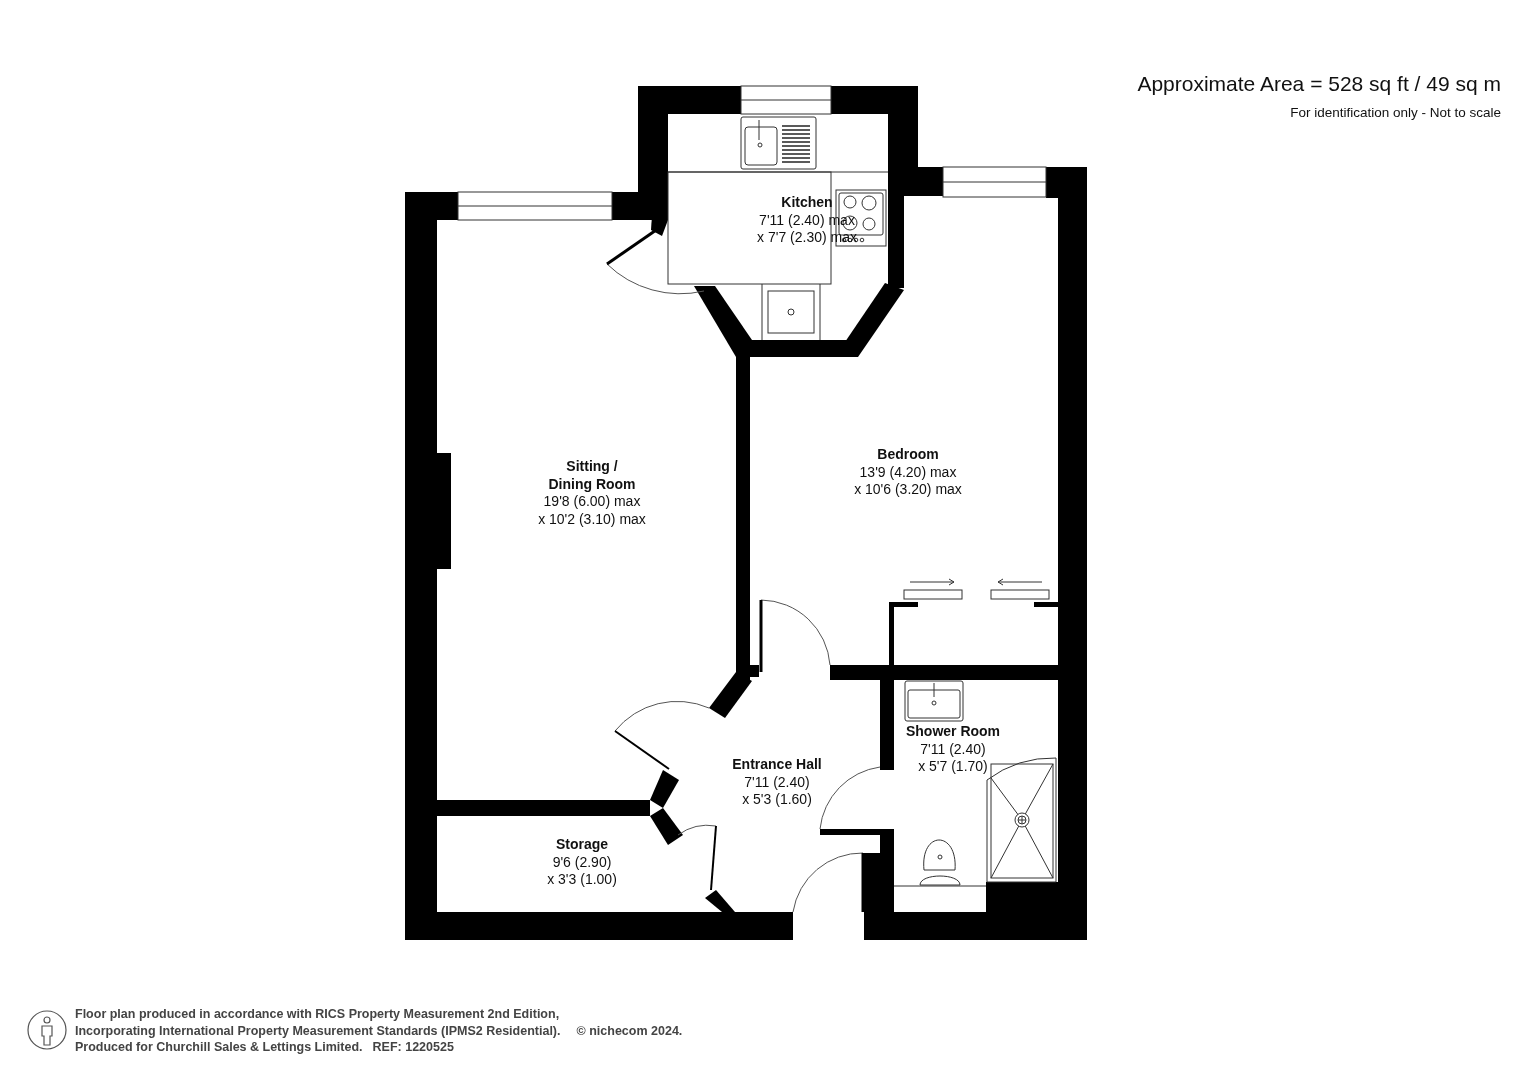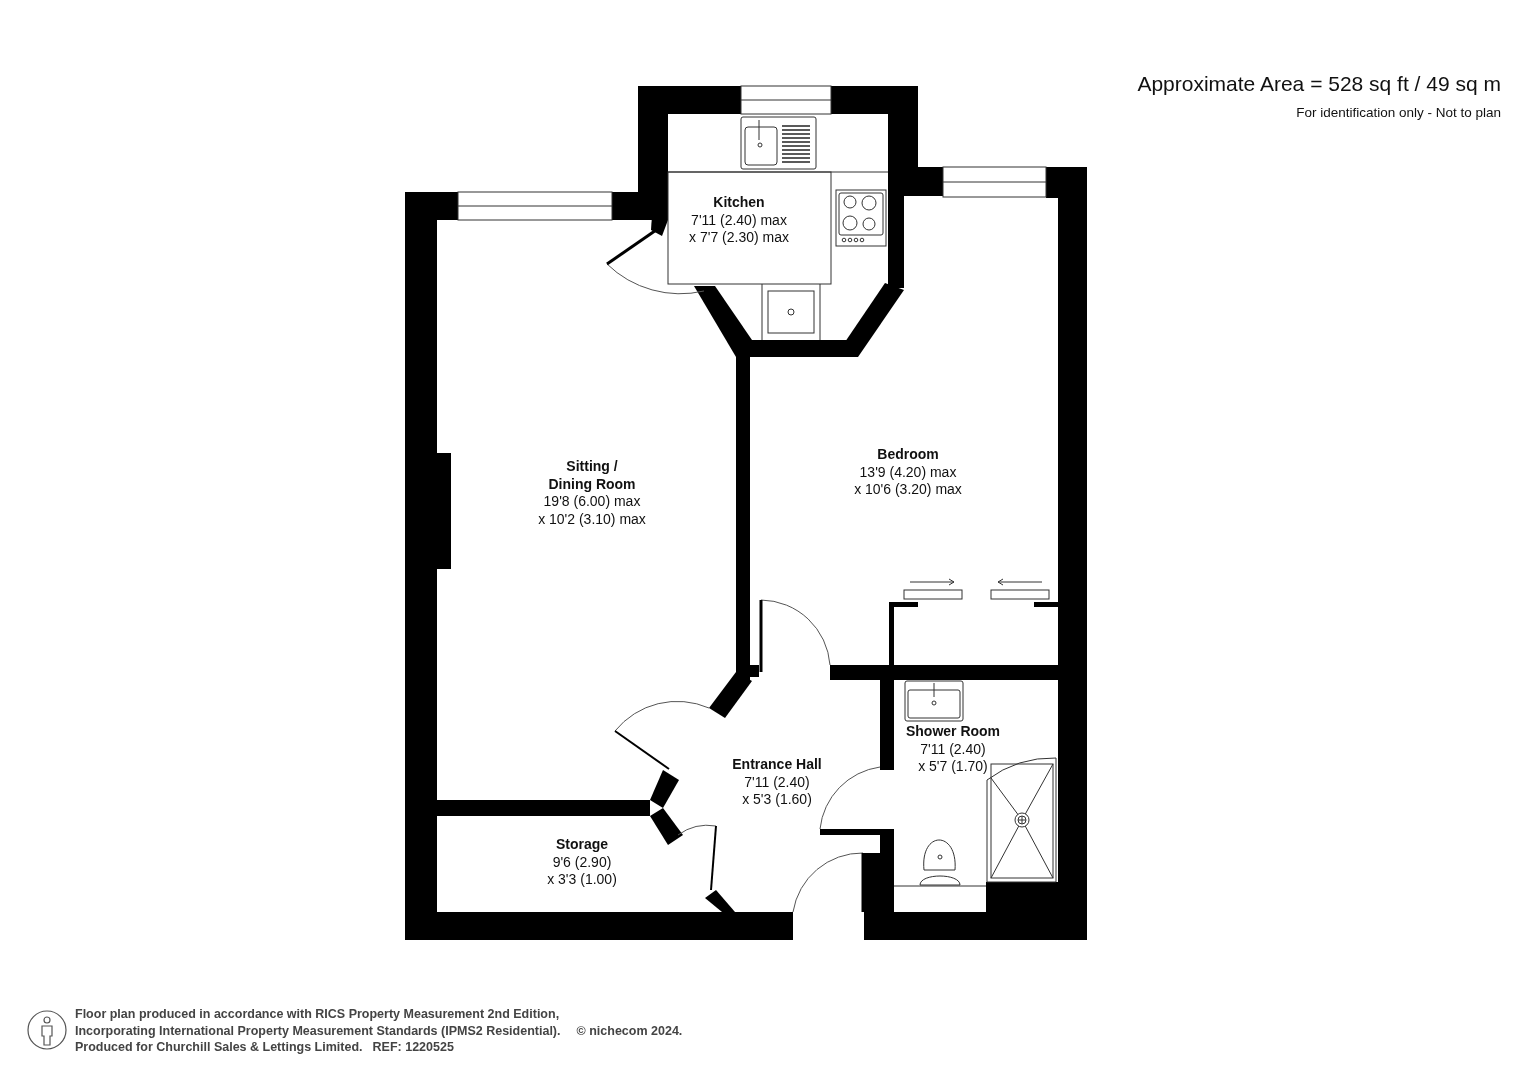--- a/index.html
+++ b/index.html
@@ -13,21 +13,21 @@
   .room-label .dim { display: block; }
   .footer { position: absolute; left: 75px; top: 1006px; font-size: 12.5px; line-height: 16.5px; color: #444; font-weight: bold; }
   .footer .copy { margin-left: 16px; }
   .footer .gap { display: inline-block; width: 10px; }
   .person-icon { position: absolute; left: 27px; top: 1010px; width: 40px; height: 40px; }
 </style>
 </head>
 <body>
 
 <div class="area-title">Approximate Area = 528 sq ft / 49 sq m</div>
-<div class="area-sub">For identification only - Not to plan</div>
+<div class="area-sub">For identification only - Not to scale</div>
 
 <svg class="plan" width="1527" height="1080" viewBox="0 0 1527 1080">
   <g fill="#000" stroke="none">
 
     <rect x="405" y="192" width="32" height="748"></rect>
 
     <rect x="437" y="453" width="14" height="116"></rect>
 
     <rect x="405" y="192" width="53" height="28"></rect>
     <rect x="612" y="192" width="56" height="28"></rect>
@@ -161,21 +161,21 @@
     <circle cx="1022" cy="820" r="4"></circle>
     <line x1="1018" y1="820" x2="1026" y2="820"></line>
       <line x1="1022" y1="816" x2="1022" y2="824"></line>
     <path d="M924,870 C920,830 958,830 955,870 Z"></path>
     <path d="M920,885 C920,873 960,873 960,885 Z"></path>
     <circle cx="940" cy="857" r="2"></circle>
     <line x1="894" y1="886" x2="986" y2="886"></line>
   </g>
 </svg>
 
-<div class="room-label" style="left:739px; top:194px;">
+<div class="room-label" style="left:807px; top:194px;">
   <span class="name">Kitchen</span>
   <span class="dim">7'11 (2.40) max</span>
   <span class="dim">x 7'7 (2.30) max</span>
 </div>
 
 <div class="room-label" style="left:592px; top:458px;">
   <span class="name">Sitting /</span>
   <span class="name">Dining Room</span>
   <span class="dim">19'8 (6.00) max</span>
   <span class="dim">x 10'2 (3.10) max</span>

